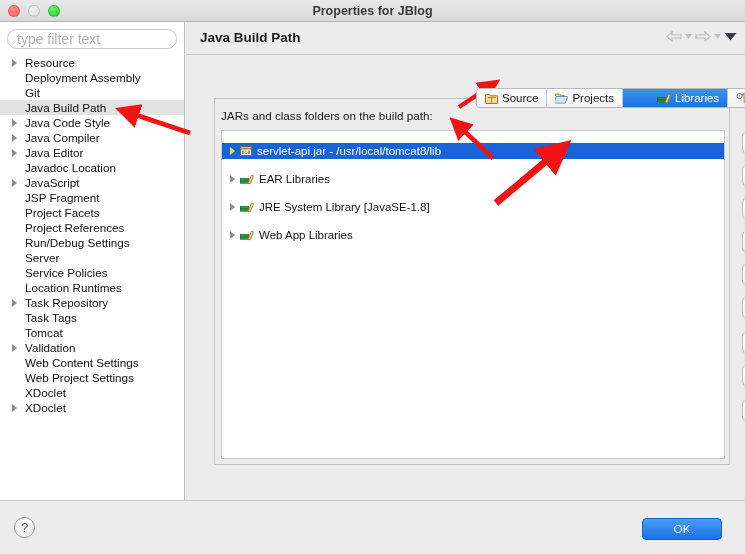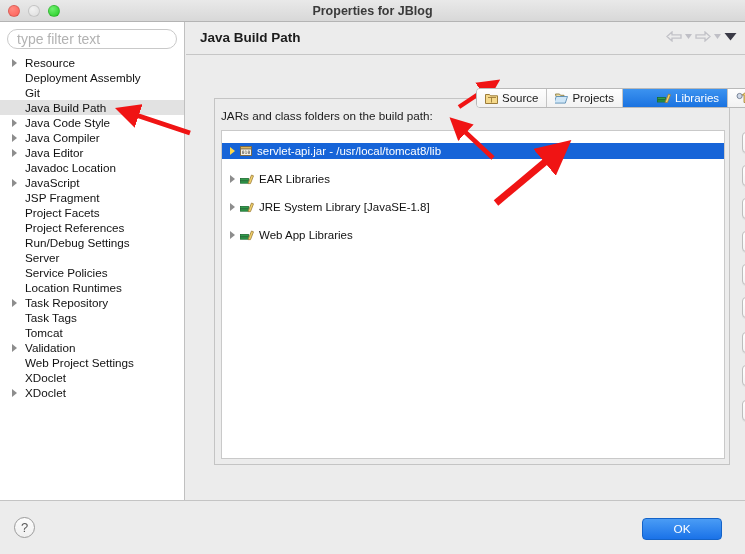--- a/index.html
+++ b/index.html
@@ -261,20 +261,21 @@
         <div class="tree-item"><span>Project Facets</span></div>
         <div class="tree-item"><span>Project References</span></div>
         <div class="tree-item"><span>Run/Debug Settings</span></div>
         <div class="tree-item"><span>Server</span></div>
         <div class="tree-item"><span>Service Policies</span></div>
         <div class="tree-item"><span>Location Runtimes</span></div>
         <div class="tree-item"><span class="tree-arrow"></span><span>Task Repository</span></div>
         <div class="tree-item"><span>Task Tags</span></div>
         <div class="tree-item"><span>Tomcat</span></div>
         <div class="tree-item"><span class="tree-arrow"></span><span>Validation</span></div>
+        <div class="tree-item"><span>Web Content Settings</span></div>
         <div class="tree-item"><span>Web Project Settings</span></div>
         <div class="tree-item"><span>XDoclet</span></div>
         <div class="tree-item"><span class="tree-arrow"></span><span>XDoclet</span></div>
       </div>
   </div>
 
   <div class="main">
 
     <div class="page-head">
       <div class="page-title">Java Build Path</div>

